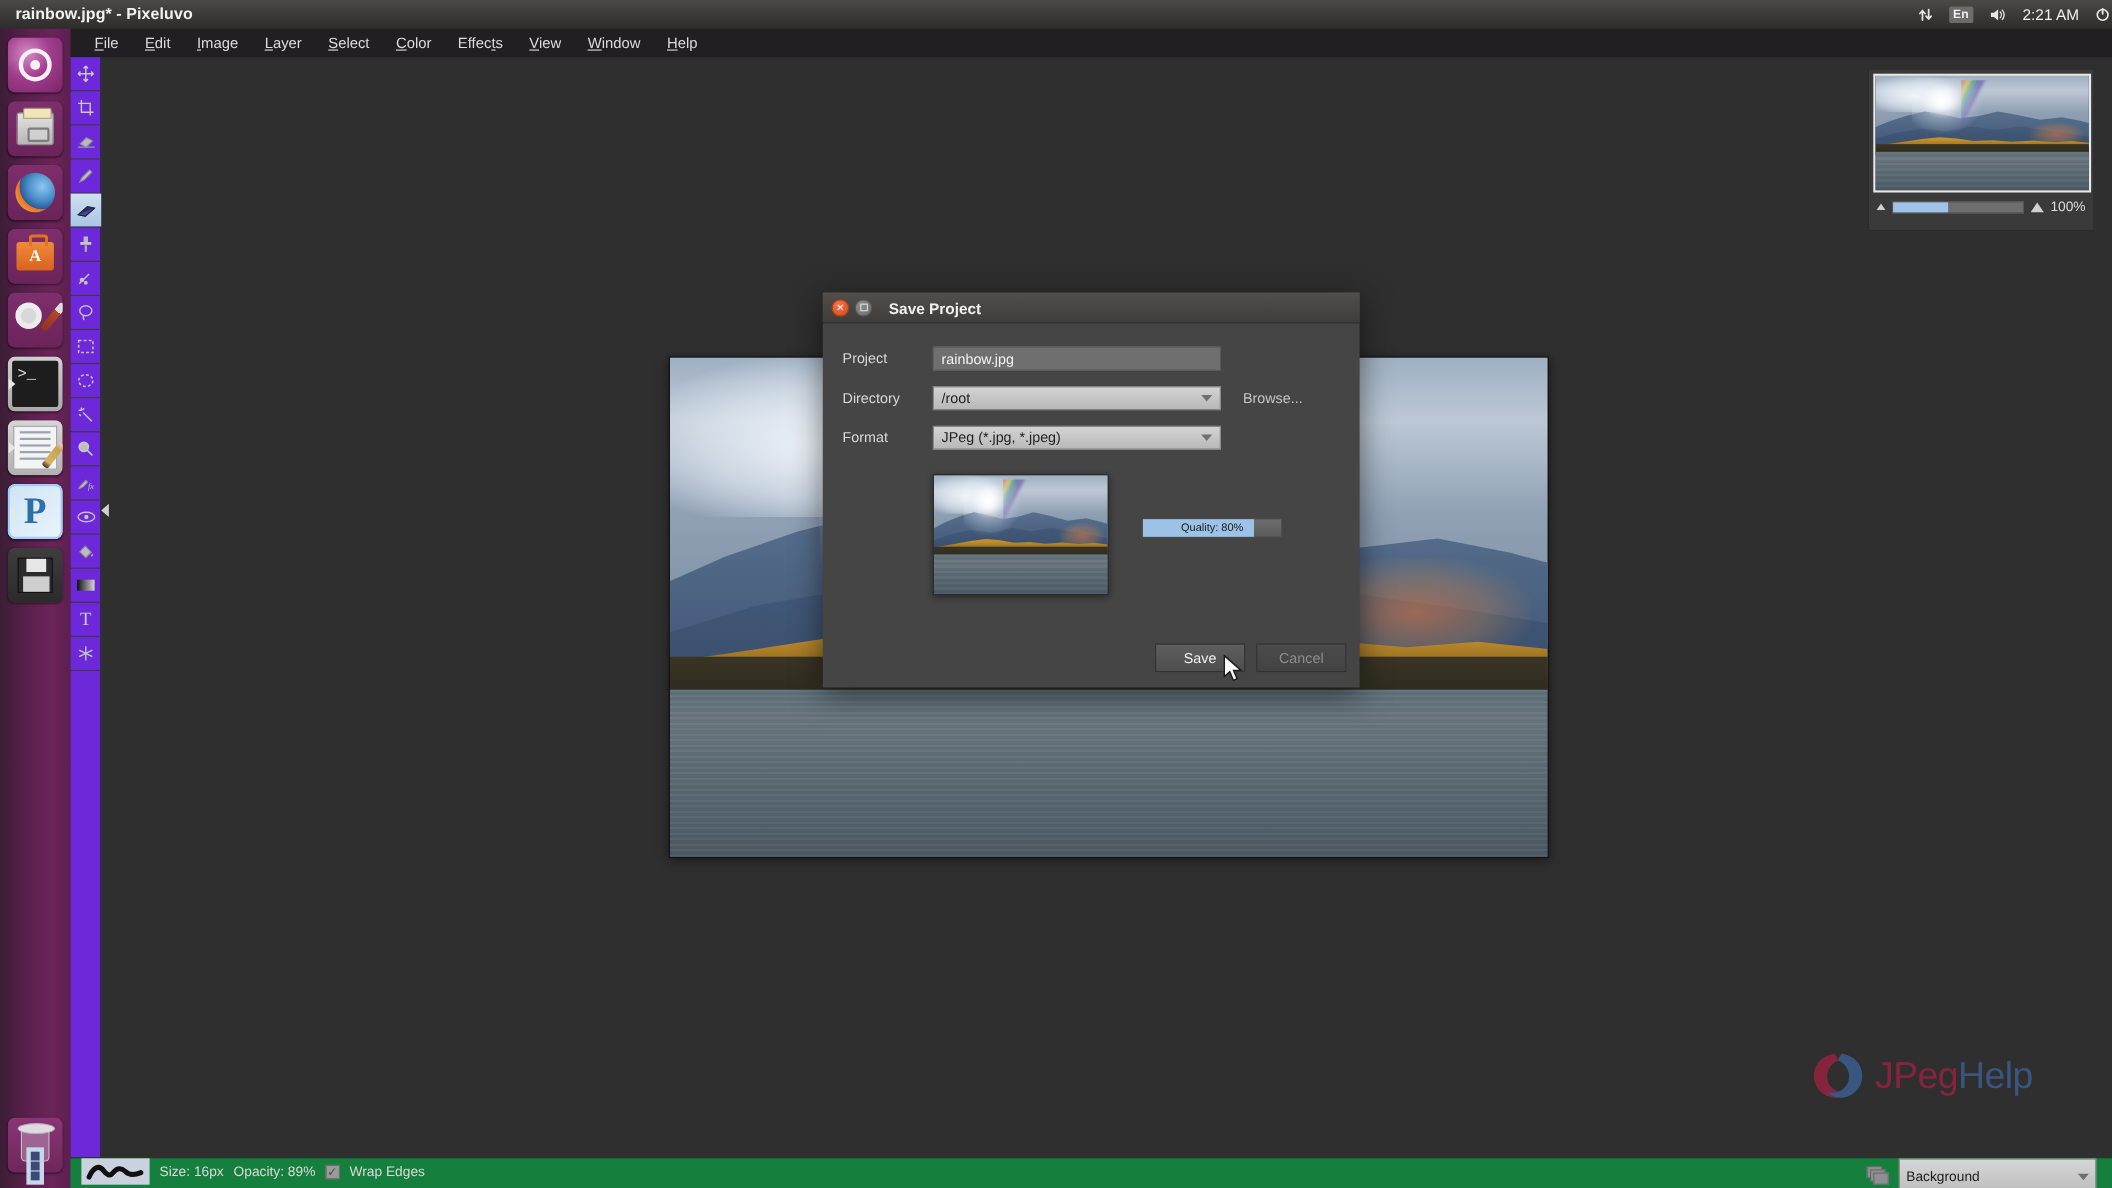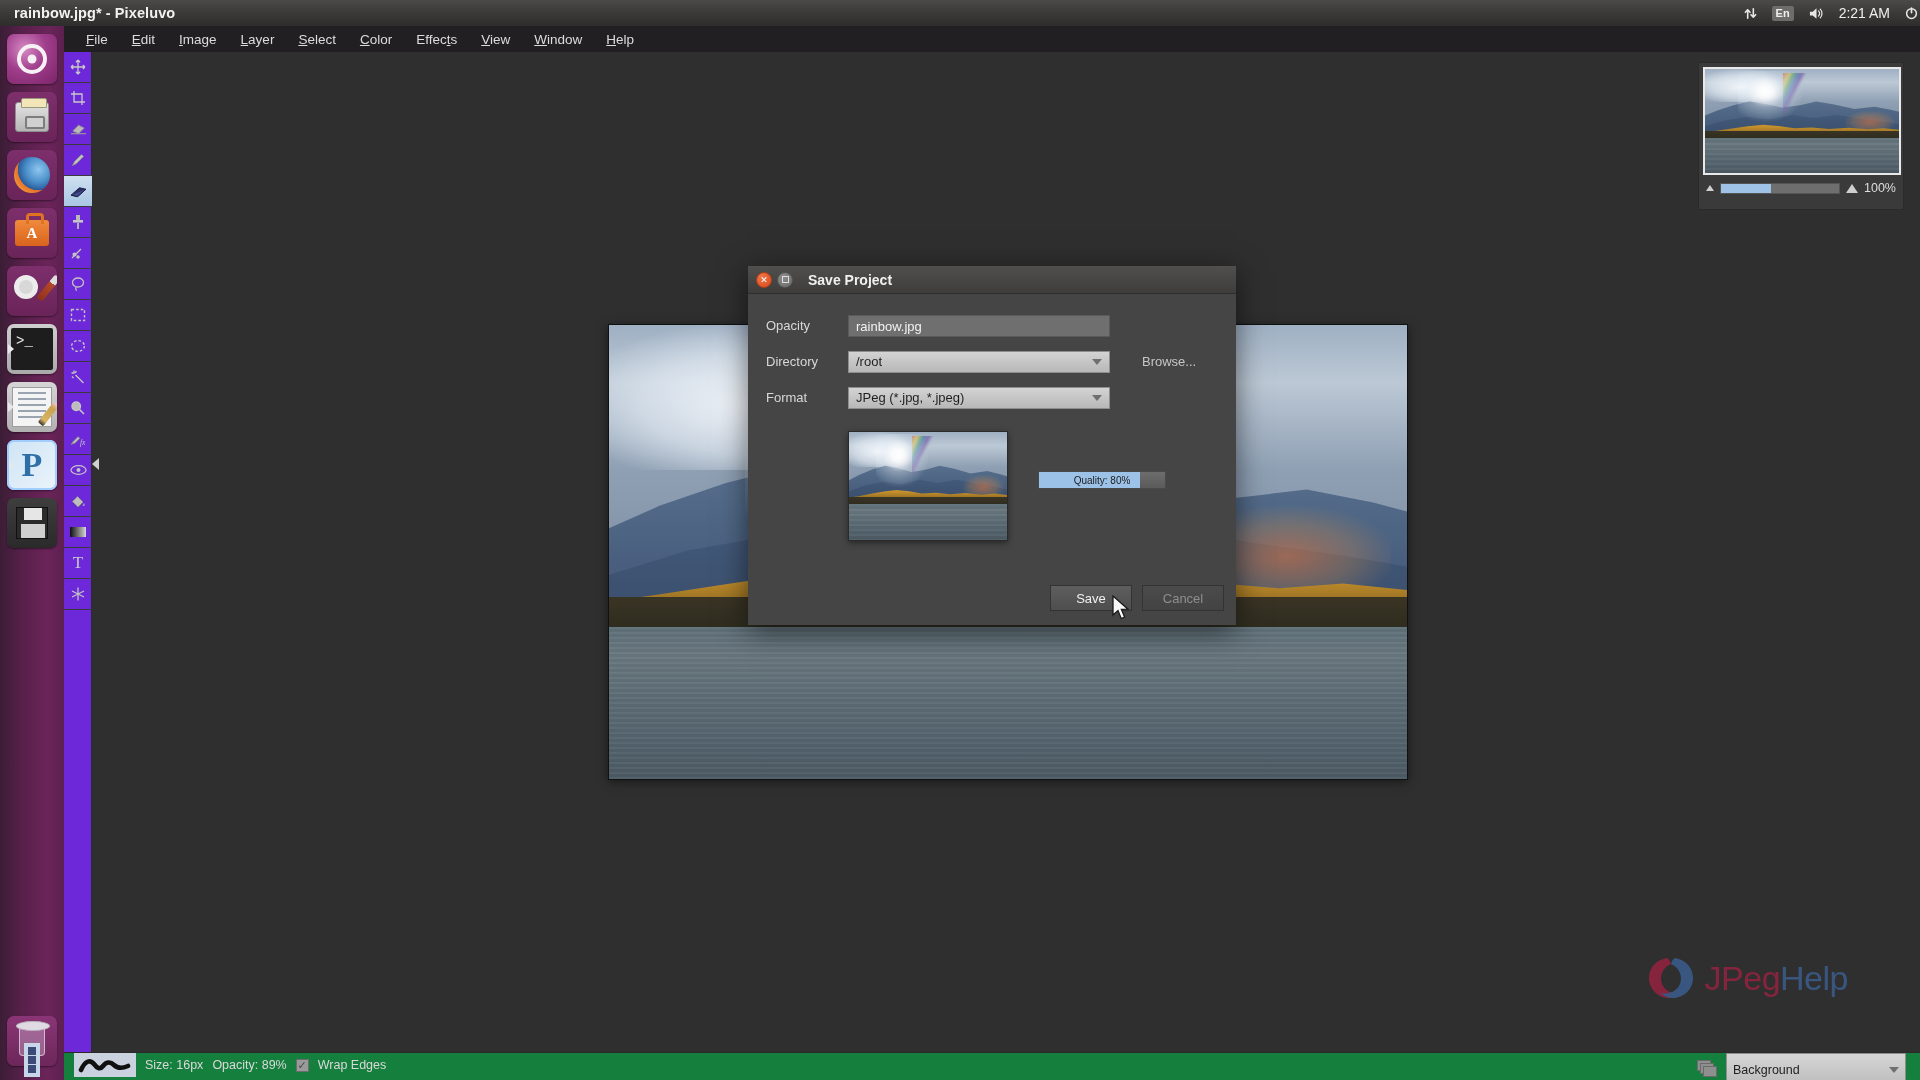--- a/index.html
+++ b/index.html
@@ -190,21 +190,21 @@
   }
   .fselect {
     width:262px; height:22px; background:linear-gradient(to bottom,#d3d3d3,#b8b8b8);
     border:1px solid #8e8e8e; color:#1f1f1f; font-size:13px; padding:0 7px;
     display:flex; align-items:center; justify-content:space-between;
   }
   .fselect .arrow {
     width:0;height:0;border-left:5px solid transparent;border-right:5px solid transparent;
     border-top:6px solid #6f6f6f;
   }
-  .fbrowse { color:#c6c6c6; font-size:13px; margin-left:32px; }
+  .fbrowse { color:#c6c6c6; font-size:13px; margin-left:20px; }
   #preview-area { display:flex; align-items:flex-start; margin-top:18px; padding-left:82px; }
   #preview-img { width:160px; height:110px; border:1px solid #2b2b2b; position:relative; overflow:hidden; box-shadow:0 2px 6px rgba(0,0,0,.45); }
   #quality-wrap { margin-left:30px; margin-top:40px; width:128px; height:18px;
       background:linear-gradient(to bottom,#6d6d6d,#5a5a5a); border:1px solid #4a4a4a; position:relative; }
   #quality-fill { position:absolute; left:0; top:0; bottom:0; width:80%; background:#9cc2e8; }
   #quality-text { position:absolute; inset:0; display:flex; align-items:center; justify-content:center;
       font-size:10px; color:#1c1c1c; }
   #dialog-buttons { position:absolute; right:12px; bottom:14px; display:flex; gap:10px; }
   .dbtn { width:82px; height:26px; display:flex; align-items:center; justify-content:center;
       font-size:13px; border:1px solid #333; }
@@ -519,21 +519,21 @@
   <div id="dialog-titlebar">
     <span class="wbtn close">✕</span>
     <span class="wbtn max">
         <i></i>
       </span>
     <span id="dialog-title">Save Project</span>
   </div>
   <div id="dialog-body">
 
     <div class="frow">
-      <span class="flabel">Opacity</span>
+      <span class="flabel">Project</span>
       <span class="ftext">rainbow.jpg</span>
     </div>
 
     <div class="frow">
       <span class="flabel">Directory</span>
       <span class="fselect">
         <span>/root</span>
         <span class="arrow"></span>
       </span>
       <span class="fbrowse">Browse...</span>

